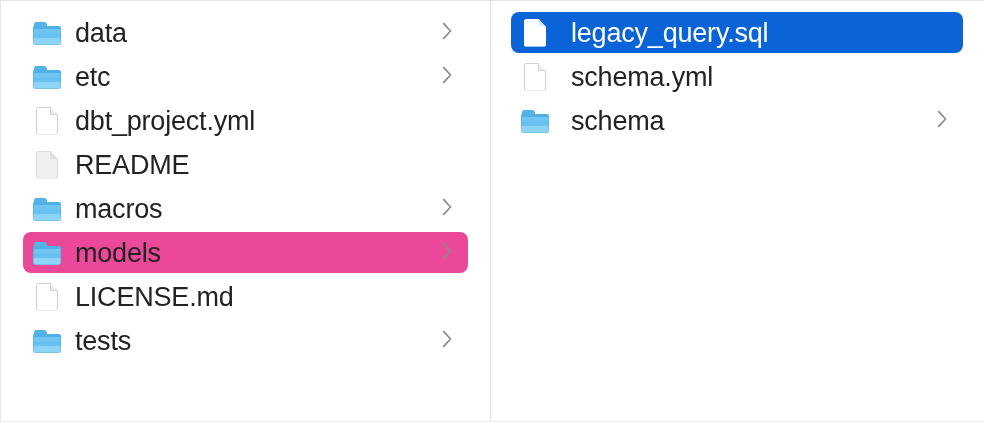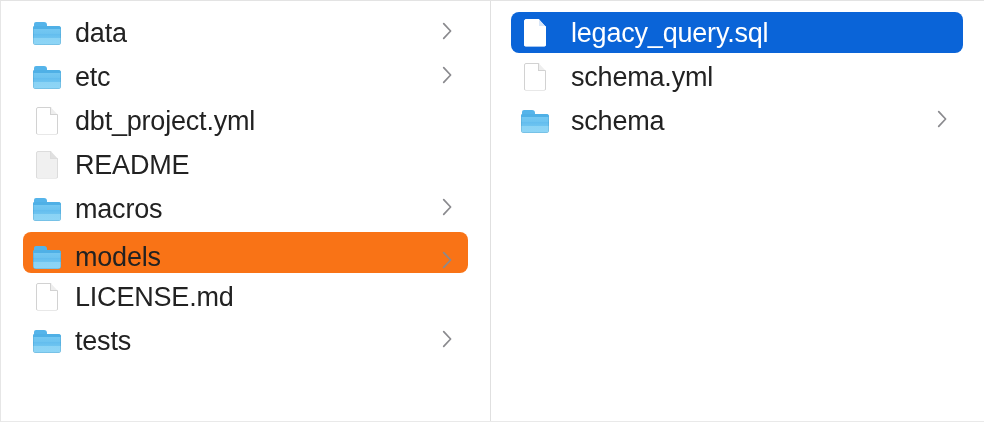--- a/index.html
+++ b/index.html
@@ -57,22 +57,21 @@
   }
   .column-right .row {
     margin-left: 20px;
     margin-right: 21px;
     gap: 8px;
   }
   .row.selected-blue {
     background: #0a64d8;
   }
   .row.selected-gray {
-    background: #f97316;
-    align-items: flex-end;
+    background: #ec4899;
   }
 
   .icon-wrap {
     width: 32px;
     height: 32px;
     flex: 0 0 32px;
     position: relative;
     margin-right: 12px;
   }
 

